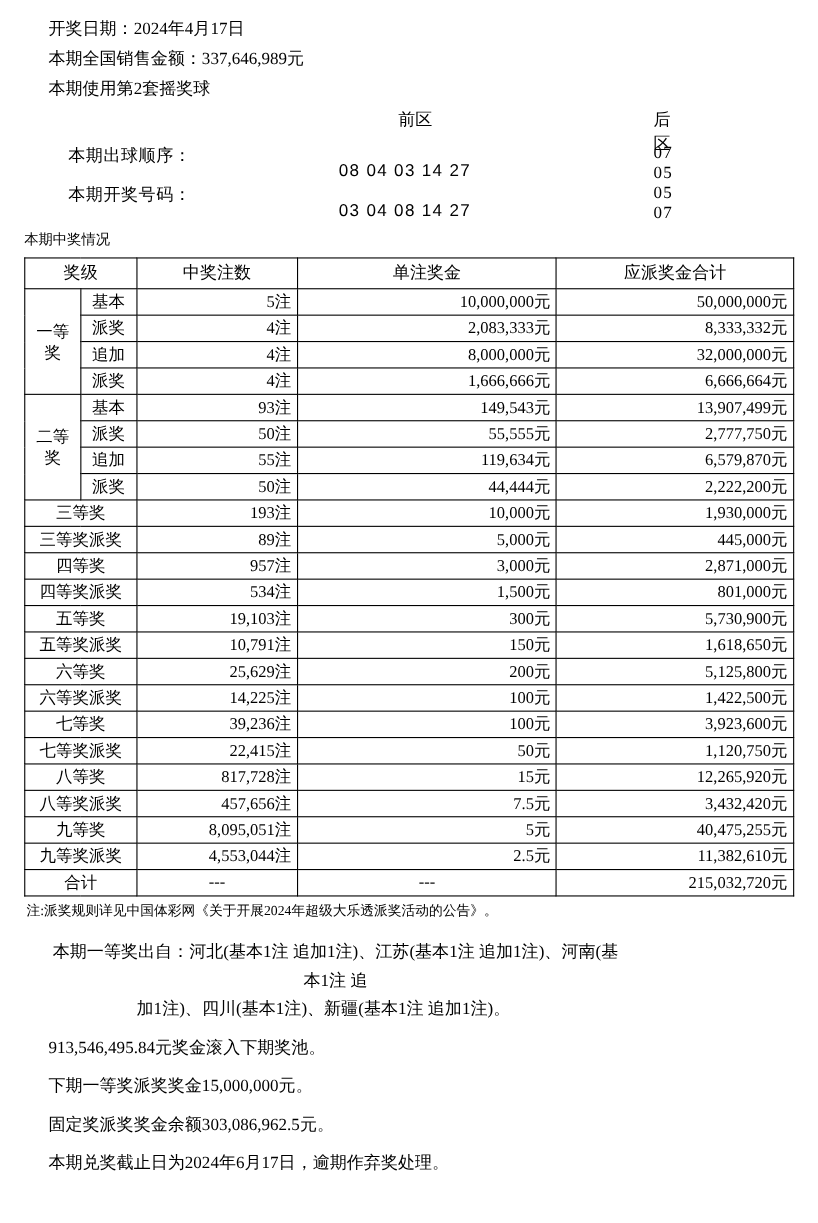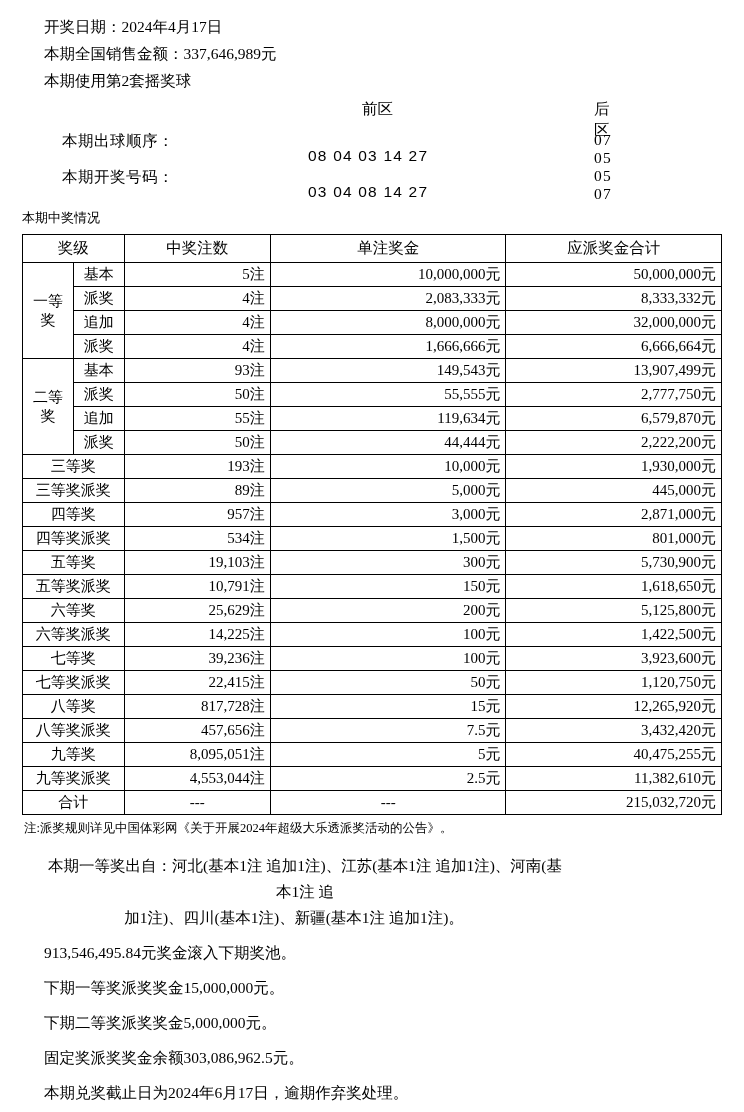--- a/index.html
+++ b/index.html
@@ -315,17 +315,16 @@
 
   <div class="note">注:派奖规则详见中国体彩网《关于开展2024年超级大乐透派奖活动的公告》。</div>
 
   <div class="para-wrap">
     <span>本期一等奖出自：河北(基本1注  追加1注)、江苏(基本1注  追加1注)、河南(基本1注  追</span>
     <span class="cont">加1注)、四川(基本1注)、新疆(基本1注  追加1注)。</span>
   </div>
 
   <div class="para">913,546,495.84元奖金滚入下期奖池。</div>
   <div class="para">下期一等奖派奖奖金15,000,000元。</div>
-  <div class="para">下期二等奖派奖奖金5,000,000元。</div>
   <div class="para">固定奖派奖奖金余额303,086,962.5元。</div>
   <div class="para">本期兑奖截止日为2024年6月17日，逾期作弃奖处理。</div>
 
 </div>
 
 </body></html>

